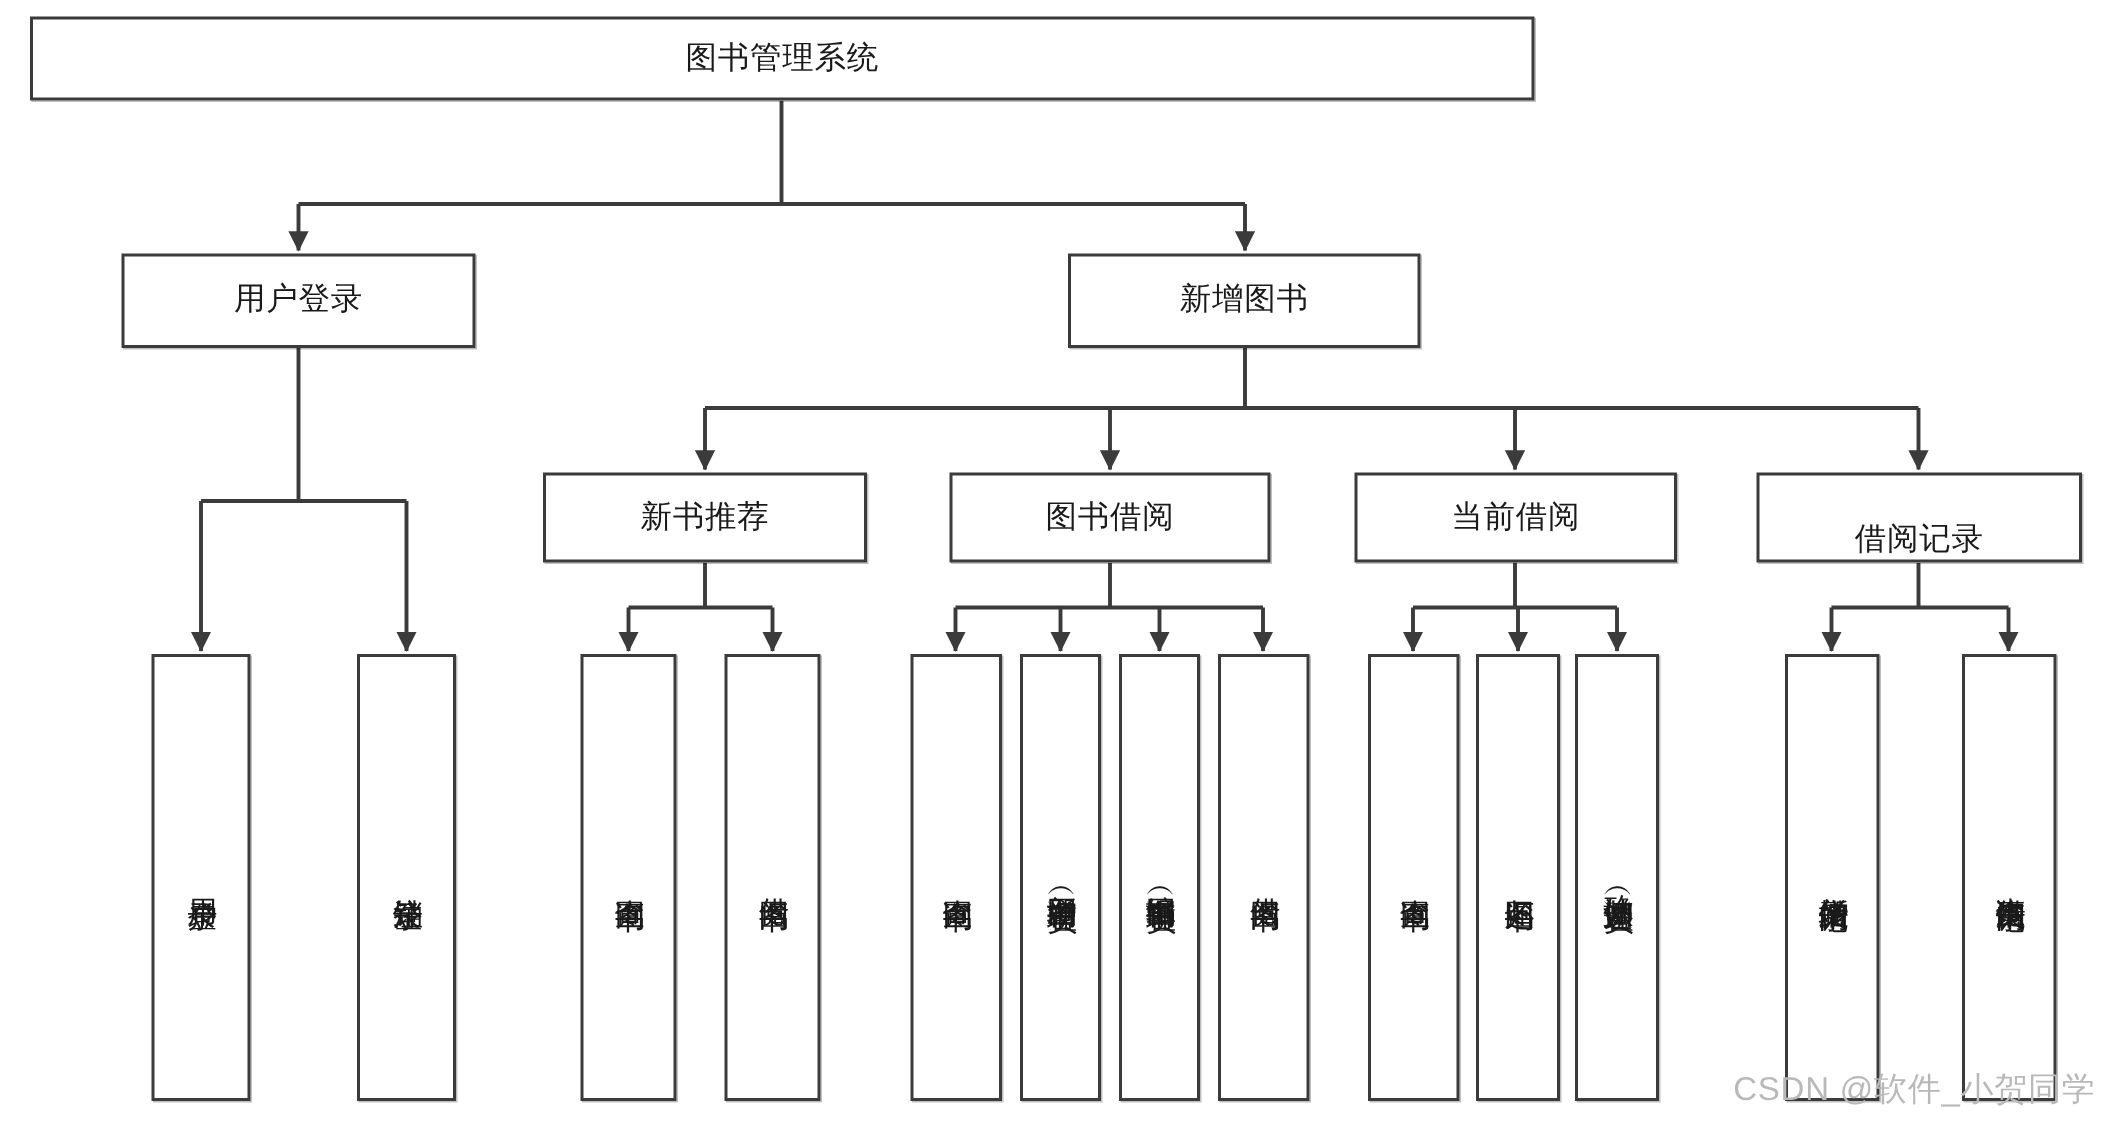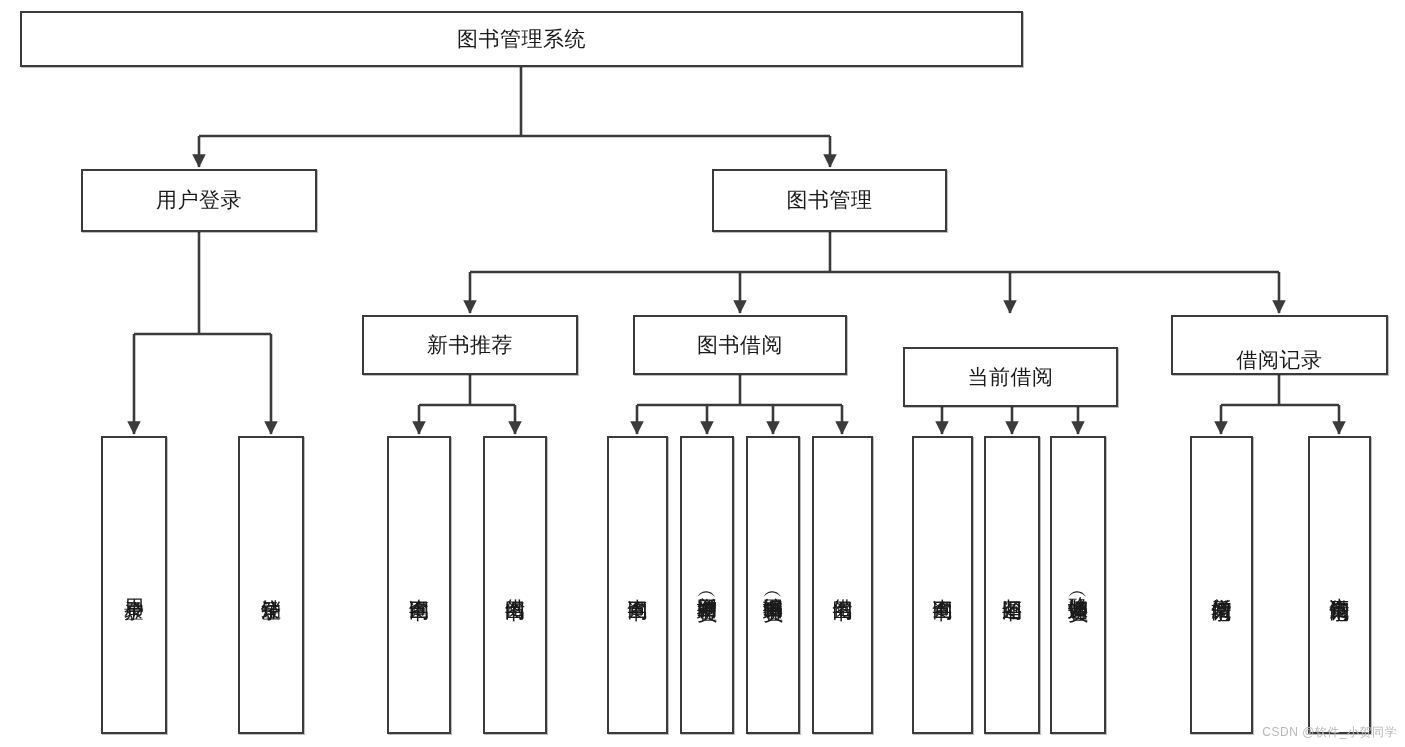--- a/index.html
+++ b/index.html
@@ -51,21 +51,21 @@
     max-height: 100%;
     text-align: center;
   }
   .node-box.title .node-label {
     font-size: 21px;
   }
   #watermark {
     position: absolute;
     right: 8px;
     bottom: 6px;
-    font-size: 12px;
+    font-size: 22px;
     color: #b9b9b9;
     letter-spacing: 0.5px;
     white-space: nowrap;
     pointer-events: none;
   }
 </style>
 </head>
 <body>
 
 <div id="diagram-root">
@@ -124,30 +124,30 @@
   </svg>
 
   <div class="node-box title" id="node-root" style="left: 20px; top: 11px; width: 1003px; height: 56px;">
     <span class="node-label">图书管理系统</span>
   </div>
 
   <div class="node-box" style="left: 81px; top: 169px; width: 236px; height: 63px;">
     <span class="node-label">用户登录</span>
   </div>
   <div class="node-box" style="left: 712px; top: 169px; width: 235px; height: 63px;">
-    <span class="node-label">图书管理</span>
+    <span class="node-label">新增图书</span>
   </div>
 
   <div class="node-box" style="left: 362px; top: 315px; width: 216px; height: 60px;">
     <span class="node-label">新书推荐</span>
   </div>
   <div class="node-box" style="left: 633px; top: 315px; width: 214px; height: 60px;">
     <span class="node-label">图书借阅</span>
   </div>
-  <div class="node-box" style="left: 903px; top: 315px; width: 215px; height: 60px; margin-top: 32px;">
+  <div class="node-box" style="left: 903px; top: 315px; width: 215px; height: 60px;">
     <span class="node-label">当前借阅</span>
   </div>
   <div class="node-box" style="left: 1171px; top: 315px; width: 217px; height: 60px; align-items: flex-end;">
     <span class="node-label">借阅记录</span>
   </div>
 
   <div class="node-box vertical" style="left: 101px; top: 436px; width: 66px; height: 298px;">
     <span class="node-label">用户登录</span>
   </div>
   <div class="node-box vertical" style="left: 238px; top: 436px; width: 66px; height: 298px;">

